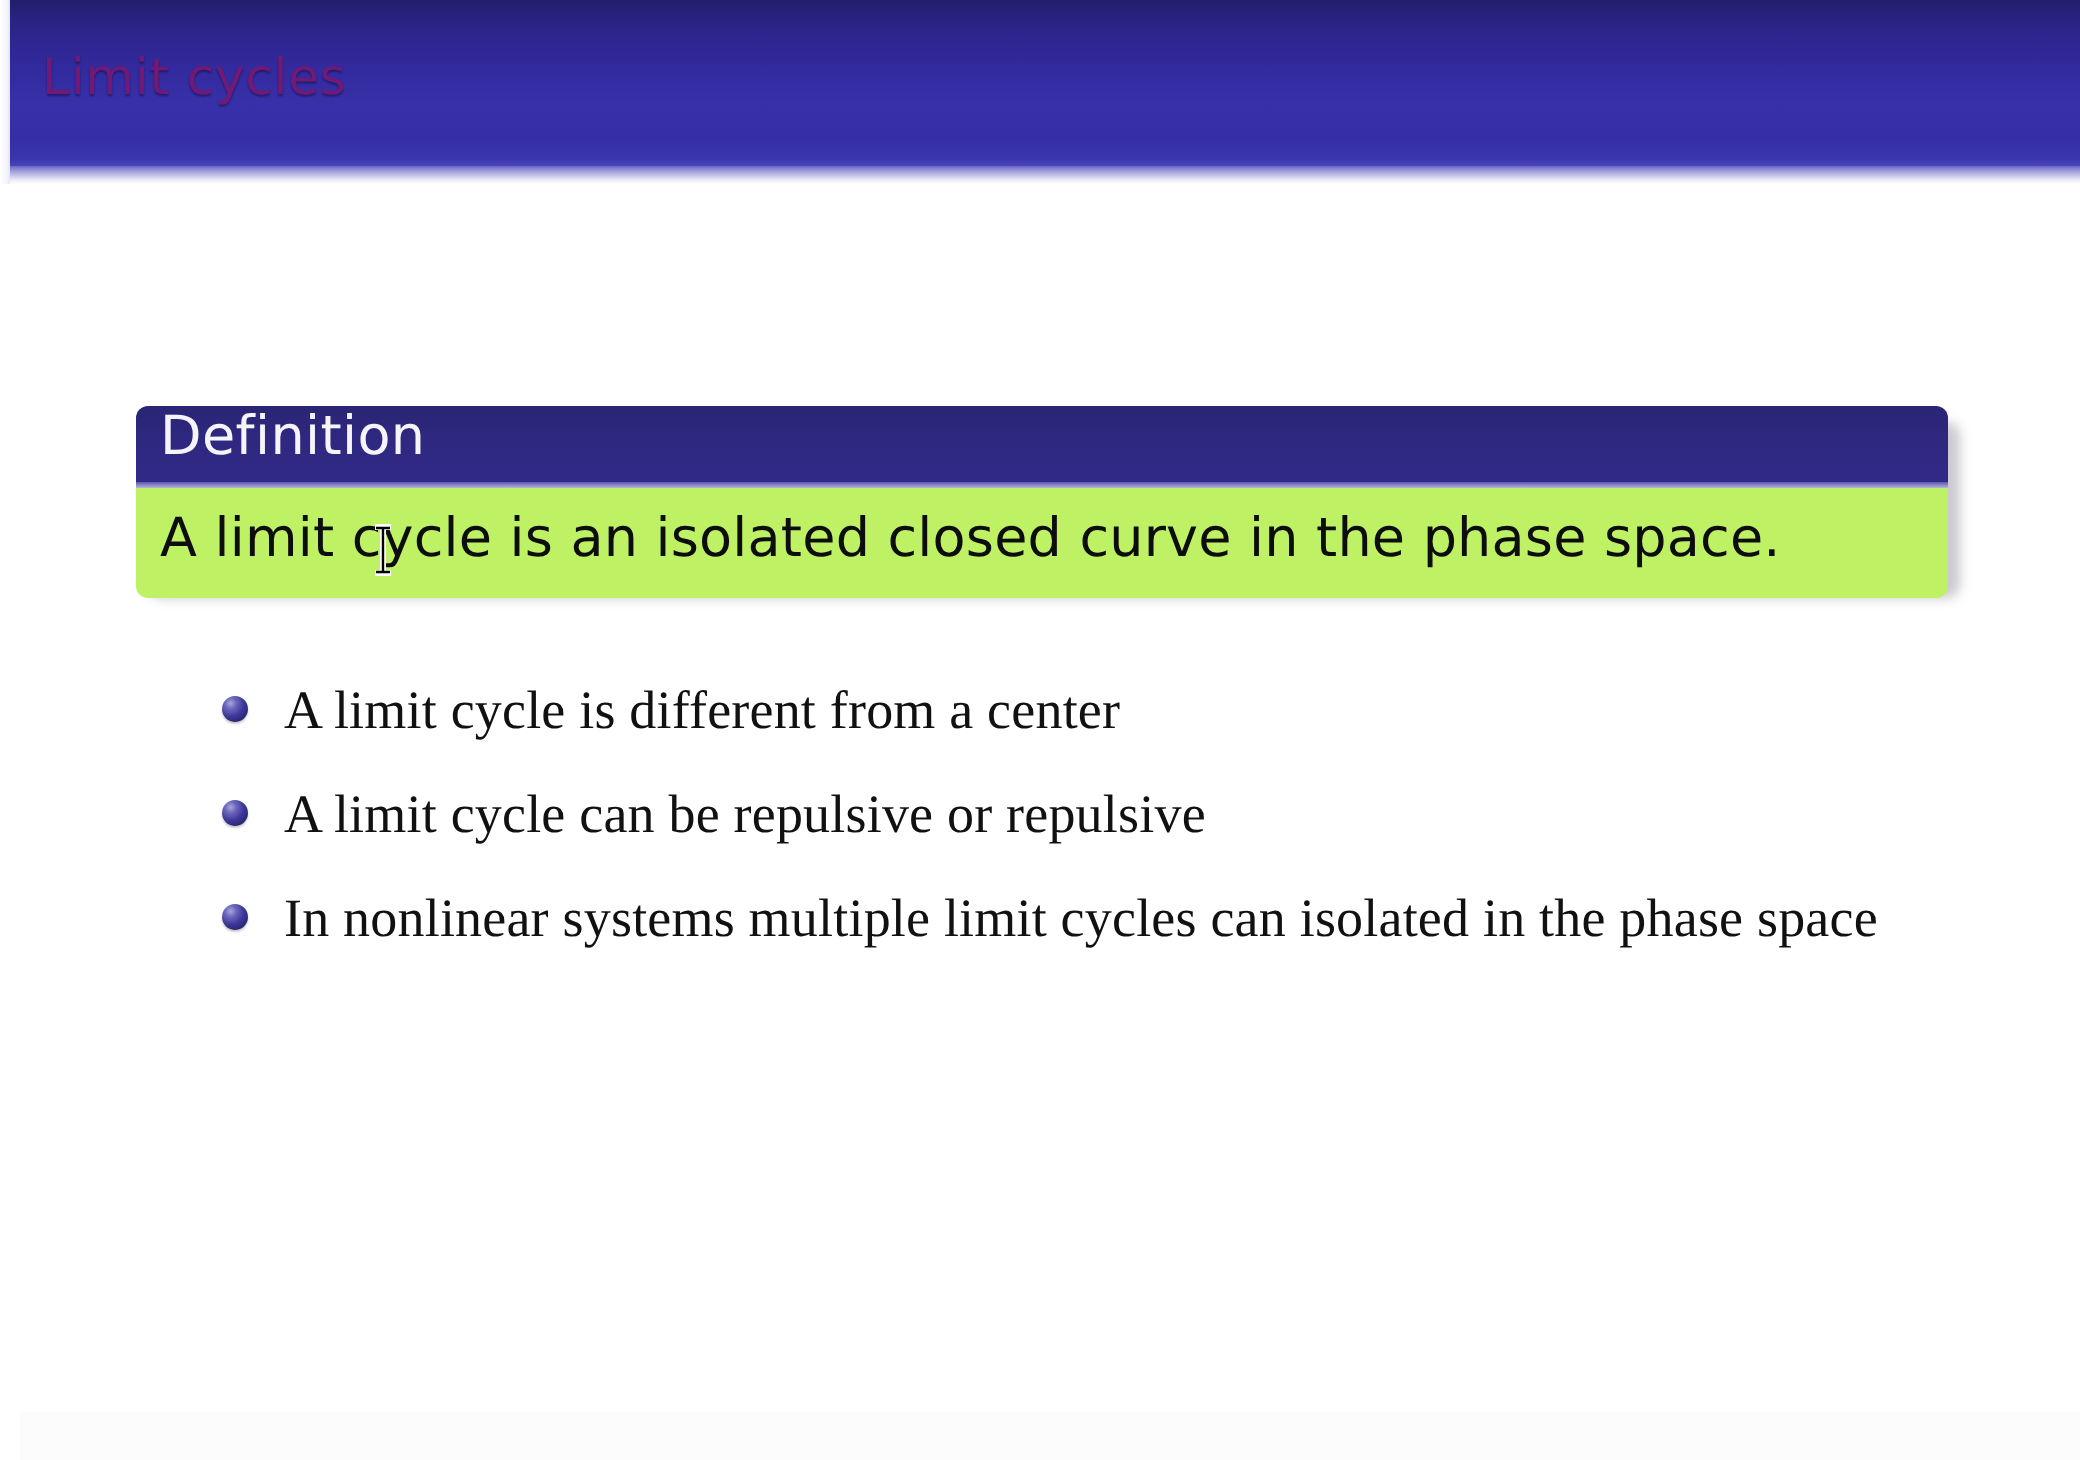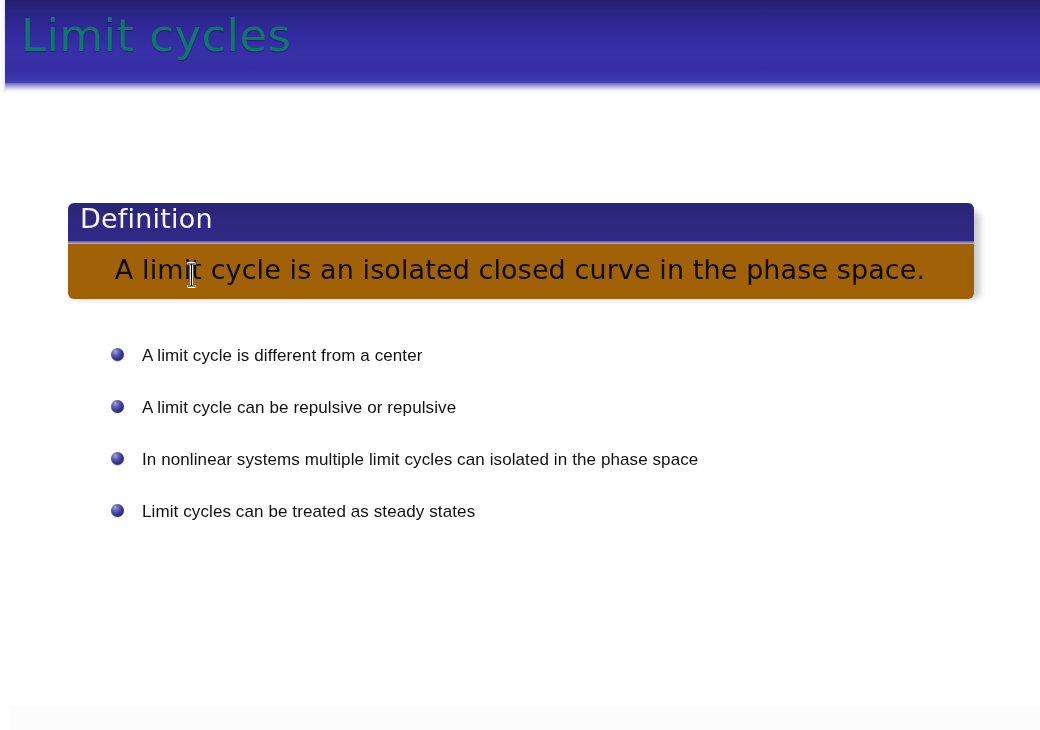--- a/index.html
+++ b/index.html
@@ -59,26 +59,26 @@
     position: absolute;
     left: 0;
     top: 0;
     width: 5px;
     height: 92px;
     background: linear-gradient(to right, #ffffff 0%, #f3f3fb 70%, #e4e3f4 100%);
   }
   .slide-title {
     position: absolute;
     left: 21px;
-    top: 11px;
-    font-family: "DejaVu Sans", sans-serif;
-    font-size: 45px;
+    top: 25px;
+    font-family: "DejaVu Sans", sans-serif;
+    font-size: 25px;
     font-weight: 400;
     letter-spacing: 0.4px;
-    color: #0f766e;
+    color: #701a75;
     line-height: 1.1;
     text-shadow: 0 1px 1px rgba(10,8,50,0.45);
     white-space: nowrap;
   }
 
   
   .block {
     position: absolute;
     left: 68px;
     top: 203px;
@@ -113,23 +113,22 @@
     font-weight: 400;
     color: #f4f4fa;
     line-height: 30px;
     letter-spacing: 0.2px;
   }
   .block-sep {
     height: 3px;
     background: linear-gradient(to bottom, #5a55b2 0%, #b9b6da 100%);
   }
   .block-body {
-    background: #a16207;
+    background: #bef264;
     padding: 9px 14px 12px 12px;
-    text-align: center;
   }
   .block-body-text {
     font-family: "DejaVu Sans", sans-serif;
     font-size: 27px;
     font-weight: 400;
     color: #0d0d0d;
     letter-spacing: 0.1px;
     line-height: 34px;
     white-space: nowrap;
   }
@@ -157,22 +156,22 @@
     background:
       radial-gradient(circle at 33% 28%,
         #a9a6d8 0%,
         #6d68bd 22%,
         #3d3898 52%,
         #2a2572 78%,
         #1d1a56 100%);
     box-shadow: 0 1px 1px rgba(0,0,0,0.22);
   }
   .bullet-text {
-    font-family: Liberation Sans, sans-serif;
-    font-size: 17px;
+    font-family: Liberation Serif, serif;
+    font-size: 27px;
     font-weight: 400;
     color: #111111;
     line-height: 39px;
     letter-spacing: 0.1px;
     max-width: 800px;
   }
 
   
   .text-cursor {
     position: absolute;
@@ -229,24 +228,20 @@
     <div class="bullet-item">
       <span class="bullet-dot"></span>
       <span class="bullet-text">A limit cycle can be repulsive or repulsive</span>
     </div>
 
     <div class="bullet-item">
       <span class="bullet-dot"></span>
       <span class="bullet-text">In nonlinear systems multiple limit cycles can isolated in the phase space</span>
     </div>
 
-    <div class="bullet-item">
-      <span class="bullet-dot"></span>
-      <span class="bullet-text">Limit cycles can be treated as steady states</span>
-    </div>
 
   </div>
 
   <div class="text-cursor">
     <svg width="11" height="26" viewBox="0 0 11 26" xmlns="http://www.w3.org/2000/svg">
       <g fill="none" stroke="#ffffff" stroke-width="3" stroke-linecap="butt">
         <path d="M1.5 1.5 H9.5 M5.5 1.8 V24.2 M1.5 24.5 H9.5"></path>
       </g>
       <g fill="none" stroke="#000000" stroke-width="1.2" stroke-linecap="butt">
         <path d="M2 2 H9 M5.5 2 V24 M2 24 H9"></path>

